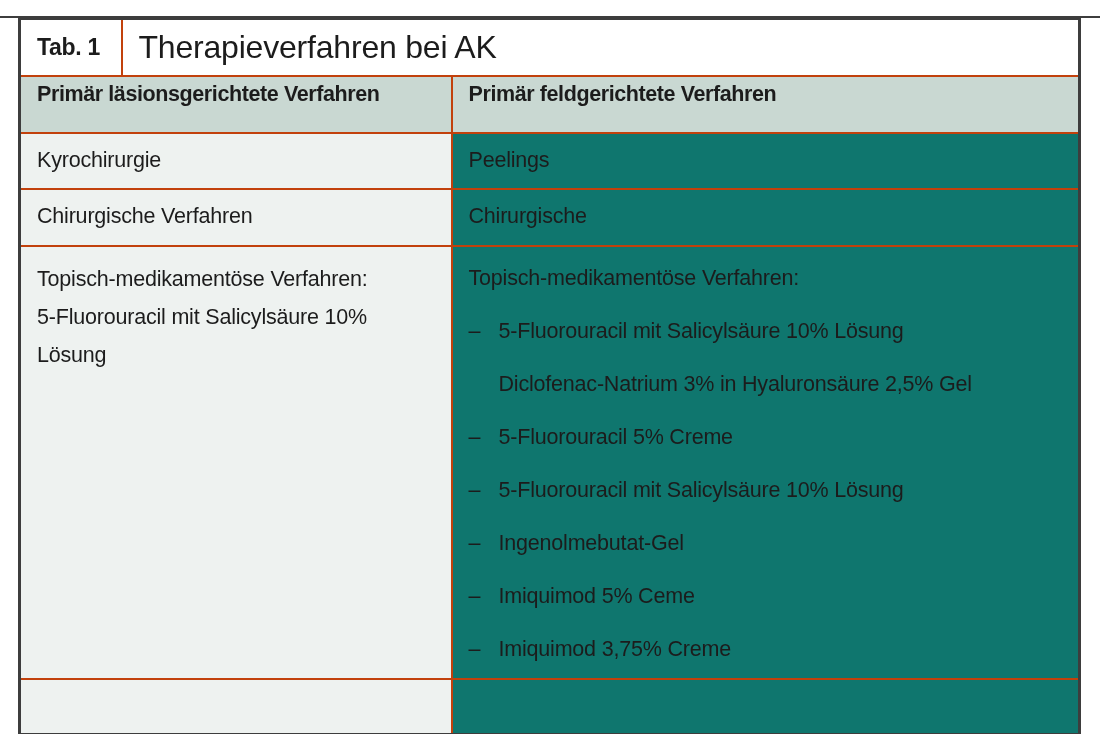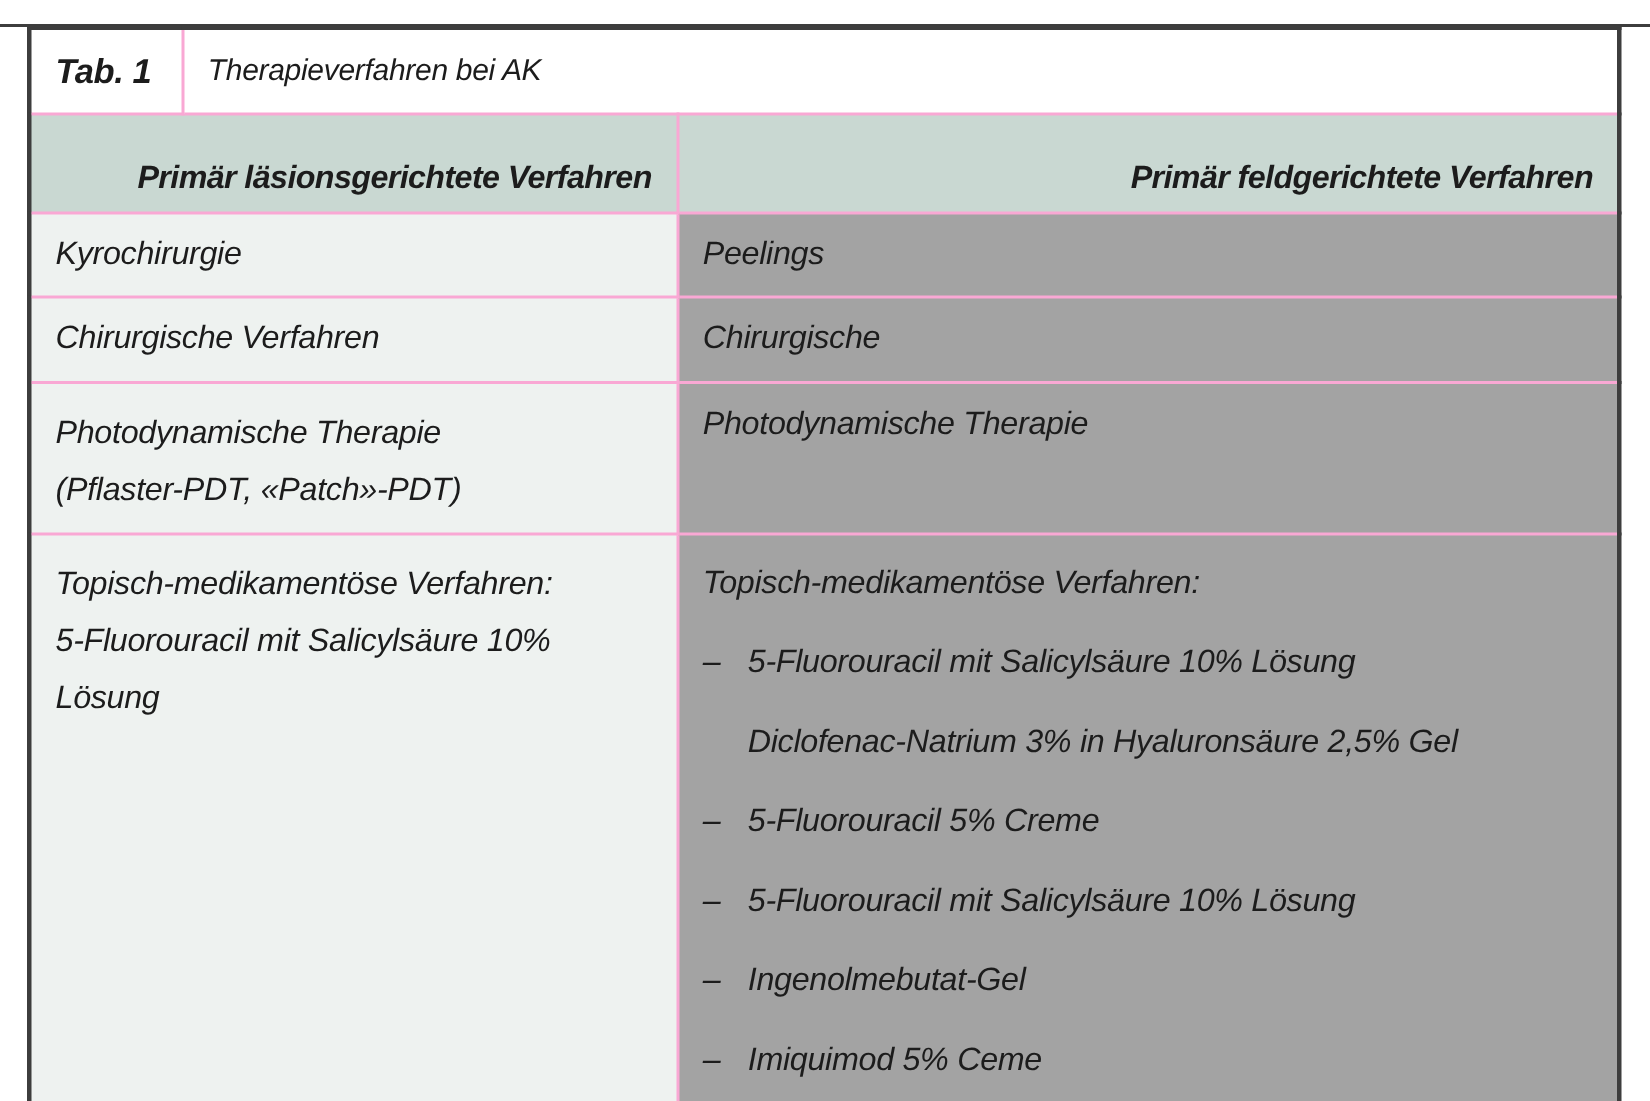--- a/index.html
+++ b/index.html
@@ -20,57 +20,55 @@
   table.tab {
     position: absolute; left: 18px; top: 17px;
     width: 1060px;
     border-collapse: collapse;
     table-layout: fixed;
     border: 3px solid #3d3d3d;
     font-size: 21.5px;
     letter-spacing: -0.2px;
   }
   table.tab td, table.tab th {
-    border: 2px solid #f9a8d4;
+    border: 2px solid #c2410c;
     vertical-align: top;
     padding: 13px 16px 10px 16px;
     text-align: left;
-    font-style: italic;
   }
 
   
   tr.caption-row { height: 57px; background: #ffffff; }
   td.caption-label {
     font-weight: bold;
     font-size: 23px;
     text-align: center;
     padding-left: 6px; padding-right: 6px;
     letter-spacing: -0.3px;
     line-height: 28px;
   }
   td.caption-title {
-    font-size: 20px;
+    font-size: 32px;
     line-height: 28px;
     padding-left: 17px;
   }
 
   
   tr.header-row { height: 57px; background: #c9d8d2; }
   tr.header-row th {
     font-weight: bold;
     font-size: 21.5px;
     letter-spacing: -0.4px;
-    padding-top: 28px;
+    padding-top: 4px;
     line-height: 26px;
-    text-align: right;
   }
 
   
   td.cell-left  { background: #eef2f0; }
-  td.cell-right { background: #a3a3a3; }
+  td.cell-right { background: #0f766e; }
   tr.r-std   { height: 56px; margin-top: 15px; }
   tr.r-2     { height: 57px; }
   tr.r-tall  { height: 87px; }
   tr.r-big   { height: 321px; }
   .line { line-height: 38px; }
   .single { line-height: 27px; }
 
   .intro-line { line-height: 37px; margin-bottom: 7px; }
   .li { line-height: 37px; white-space: nowrap; margin-top: 16px; }
   .li .dash {
@@ -114,29 +112,20 @@
 
     <tr class="r-2">
       <td class="cell-left" colspan="2">
         <div class="single">Chirurgische Verfahren</div>
       </td>
       <td class="cell-right">
         <div class="single">Chirurgische</div>
       </td>
     </tr>
 
-    <tr class="r-tall">
-      <td class="cell-left" colspan="2">
-        <div class="line">Photodynamische Therapie</div>
-        <div class="line">(Pflaster-PDT, «Patch»-PDT)</div>
-      </td>
-      <td class="cell-right">
-        <div class="single">Photodynamische Therapie</div>
-      </td>
-    </tr>
 
     <tr class="r-big">
       <td class="cell-left" colspan="2">
         <div class="line">Topisch-medikamentöse Verfahren:</div>
         <div class="line">5-Fluorouracil mit Salicylsäure 10%</div>
         <div class="line">Lösung</div>
       </td>
       <td class="cell-right">
         <div class="intro-line">Topisch-medikamentöse Verfahren:</div>
         <div class="li">

